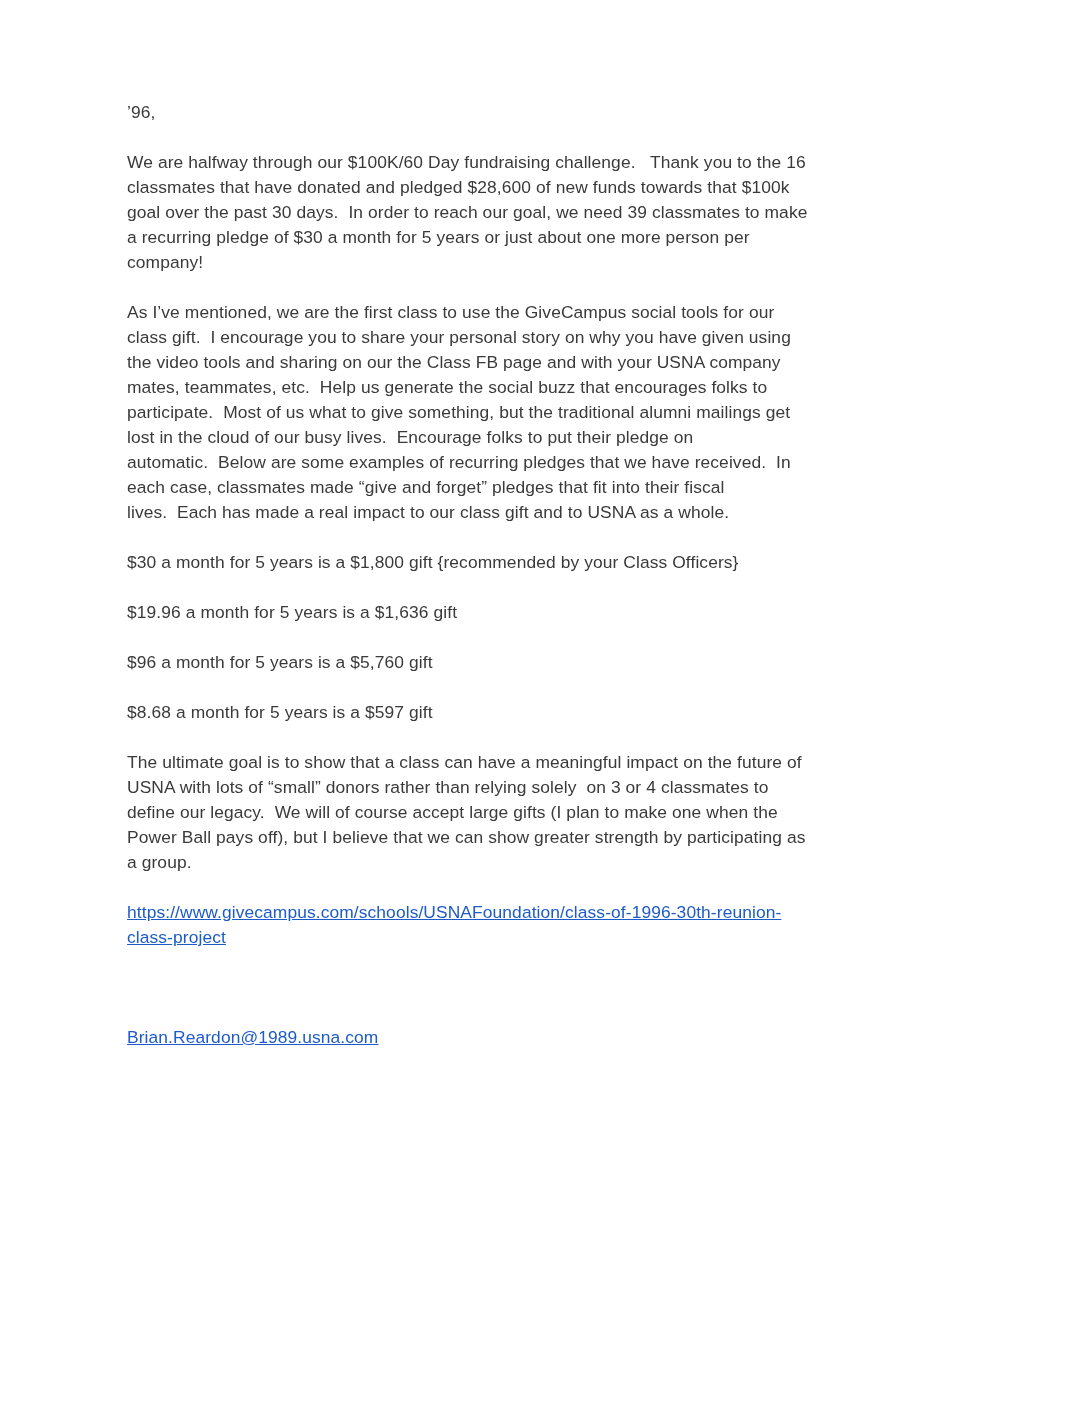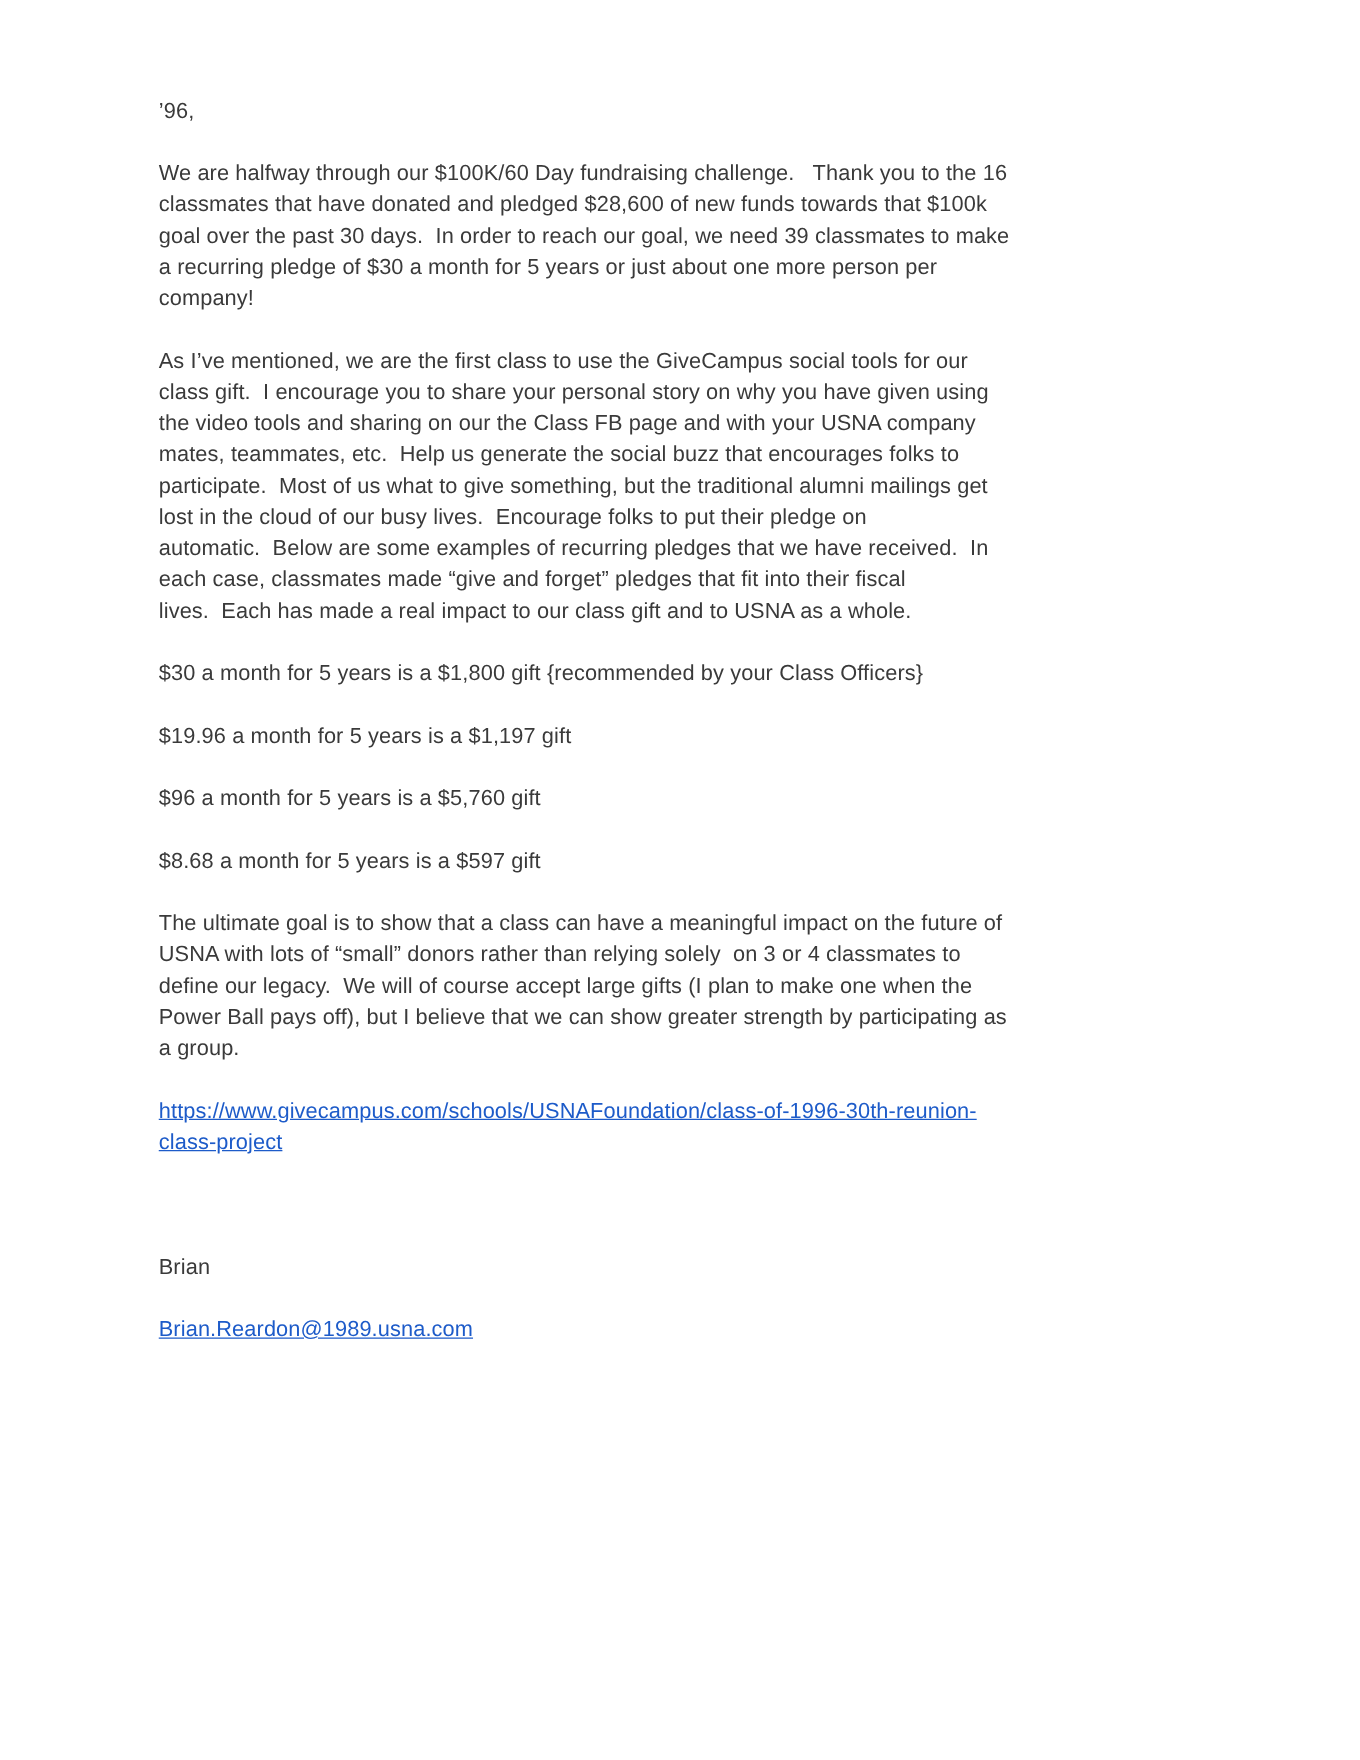--- a/index.html
+++ b/index.html
@@ -11,21 +11,21 @@
     width: 1088px;
     height: 1408px;
     font-family: "Liberation Sans", sans-serif;
     color: #3a3a3a;
     overflow: hidden;
   }
   .page {
     box-sizing: border-box;
     width: 896px;
     height: 1408px;
-    padding: 76px 30px 0 127px;
+    padding: 100px 30px 0 127px;
     background: #ffffff;
   }
   .para {
     margin: 0 0 25px 0;
     font-size: 17.4px;
     line-height: 25px;
     white-space: pre-wrap;
     max-width: 930px;
     letter-spacing: 0.1px;
   }
@@ -57,35 +57,34 @@
 the video tools and sharing on our the Class FB page and with your USNA company
 mates, teammates, etc.  Help us generate the social buzz that encourages folks to
 participate.  Most of us what to give something, but the traditional alumni mailings get
 lost in the cloud of our busy lives.  Encourage folks to put their pledge on
 automatic.  Below are some examples of recurring pledges that we have received.  In
 each case, classmates made “give and forget” pledges that fit into their fiscal
 lives.  Each has made a real impact to our class gift and to USNA as a whole.</p>
 
   <p class="para">$30 a month for 5 years is a $1,800 gift {recommended by your Class Officers}</p>
 
-  <p class="para">$19.96 a month for 5 years is a $1,197 gift</p>
+  <p class="para">$19.96 a month for 5 years is a $1,636 gift</p>
 
   <p class="para">$96 a month for 5 years is a $5,760 gift</p>
 
   <p class="para">$8.68 a month for 5 years is a $597 gift</p>
 
   <p class="para">The ultimate goal is to show that a class can have a meaningful impact on the future of
 USNA with lots of “small” donors rather than relying solely  on 3 or 4 classmates to
 define our legacy.  We will of course accept large gifts (I plan to make one when the
 Power Ball pays off), but I believe that we can show greater strength by participating as
 a group.</p>
 
   <p class="para"><a class="doc-link">https://www.givecampus.com/schools/USNAFoundation/class-of-1996-30th-reunion-
 class-project</a></p>
 
 
   <div class="spacer-two-lines"></div>
 
-  <p class="para">Brian</p>
 
   <p class="para"><a class="doc-link">Brian.Reardon@1989.usna.com</a></p>
 
 </div>
 
 </body></html>

